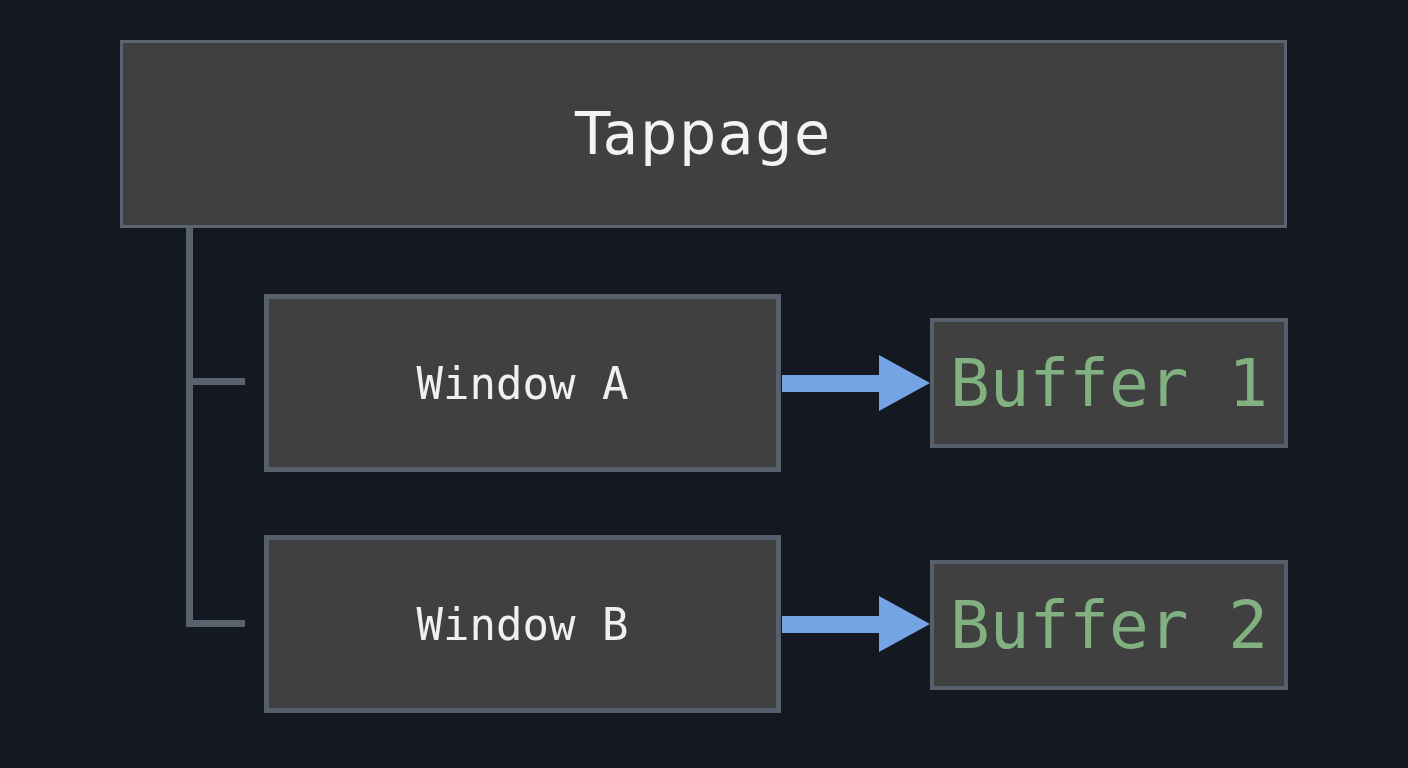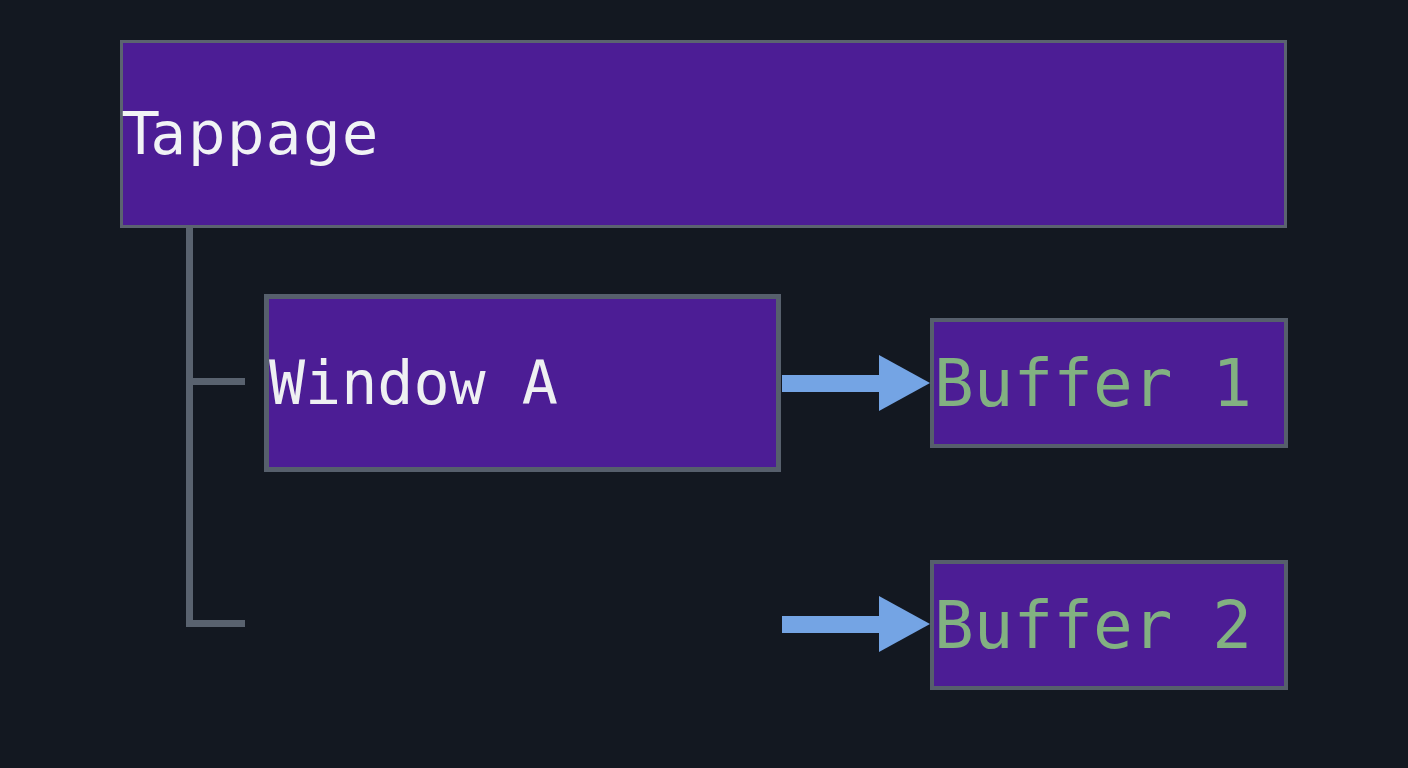--- a/index.html
+++ b/index.html
@@ -11,45 +11,45 @@
     position: relative;
     width: 1408px;
     height: 768px;
     background: #131821;
     overflow: hidden;
     font-family: "DejaVu Sans Mono", monospace;
   }
   .box {
     position: absolute;
     box-sizing: border-box;
-    background: #4c1d95;
+    background: #404040;
     display: flex;
     align-items: center;
-    justify-content: flex-start;
+    justify-content: center;
   }
   .box-tabpage {
     left: 120px; top: 40px;
     width: 1167px; height: 188px;
     border: 3px solid #5b6370;
   }
   .tabpage-label {
     font-family: "DejaVu Sans", sans-serif;
     font-size: 58px;
     letter-spacing: 2px;
     color: #f1f3f5;
   }
   .box-window {
     left: 264px;
     width: 517px; height: 178px;
     border: 5px solid #565f6c;
   }
   .box-window-a { top: 294px; }
   .box-window-b { top: 535px; }
   .window-label {
-    font-size: 60px;
+    font-size: 44px;
     color: #eef0f2;
     white-space: pre;
   }
   .box-buffer {
     left: 930px;
     width: 358px; height: 130px;
     border: 4px solid #565f6c;
   }
   .box-buffer-1 { top: 318px; }
   .box-buffer-2 { top: 560px; }
@@ -103,20 +103,23 @@
   </div>
 
   <div class="connector conn-vline"></div>
   <div class="connector conn-stub-a"></div>
   <div class="connector conn-stub-b"></div>
 
   <div class="box box-window box-window-a">
     <span class="window-label">Window A</span>
   </div>
 
+  <div class="box box-window box-window-b">
+    <span class="window-label">Window B</span>
+  </div>
 
   <div class="arrow-1">
     <div class="arrow-shaft"></div>
     <div class="arrow-head"></div>
   </div>
 
   <div class="arrow-2">
     <div class="arrow-shaft"></div>
     <div class="arrow-head"></div>
   </div>

